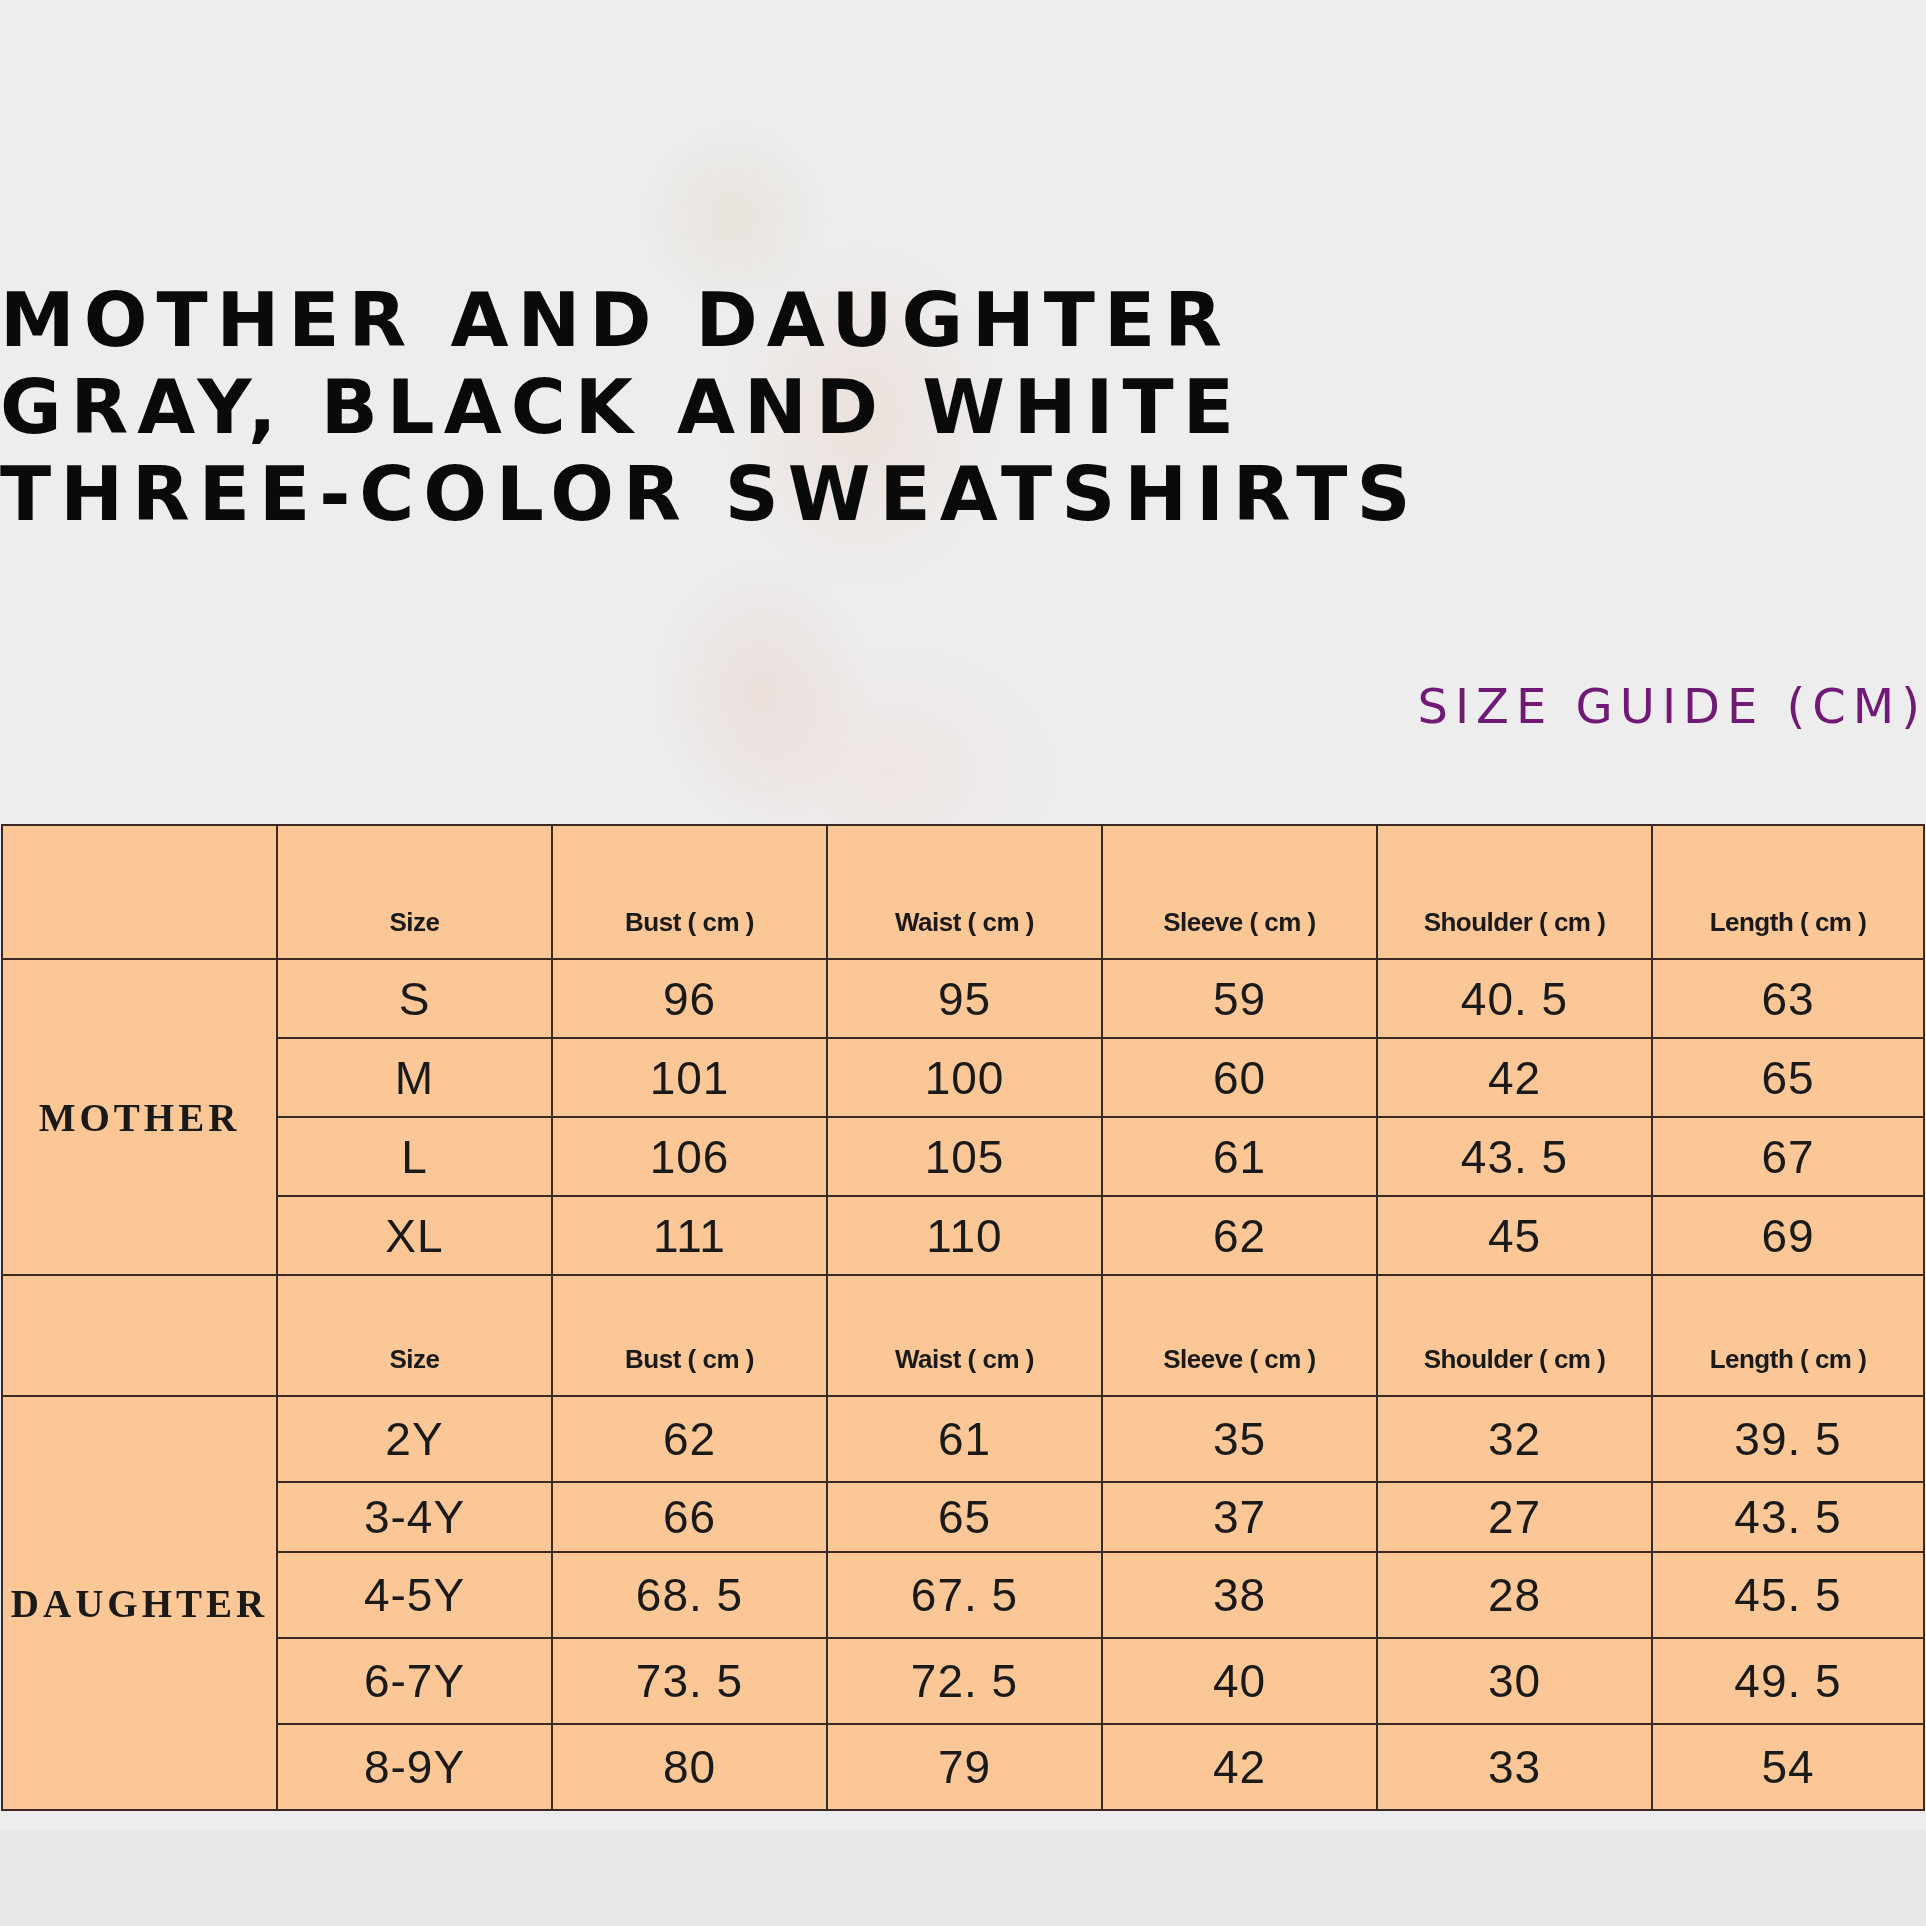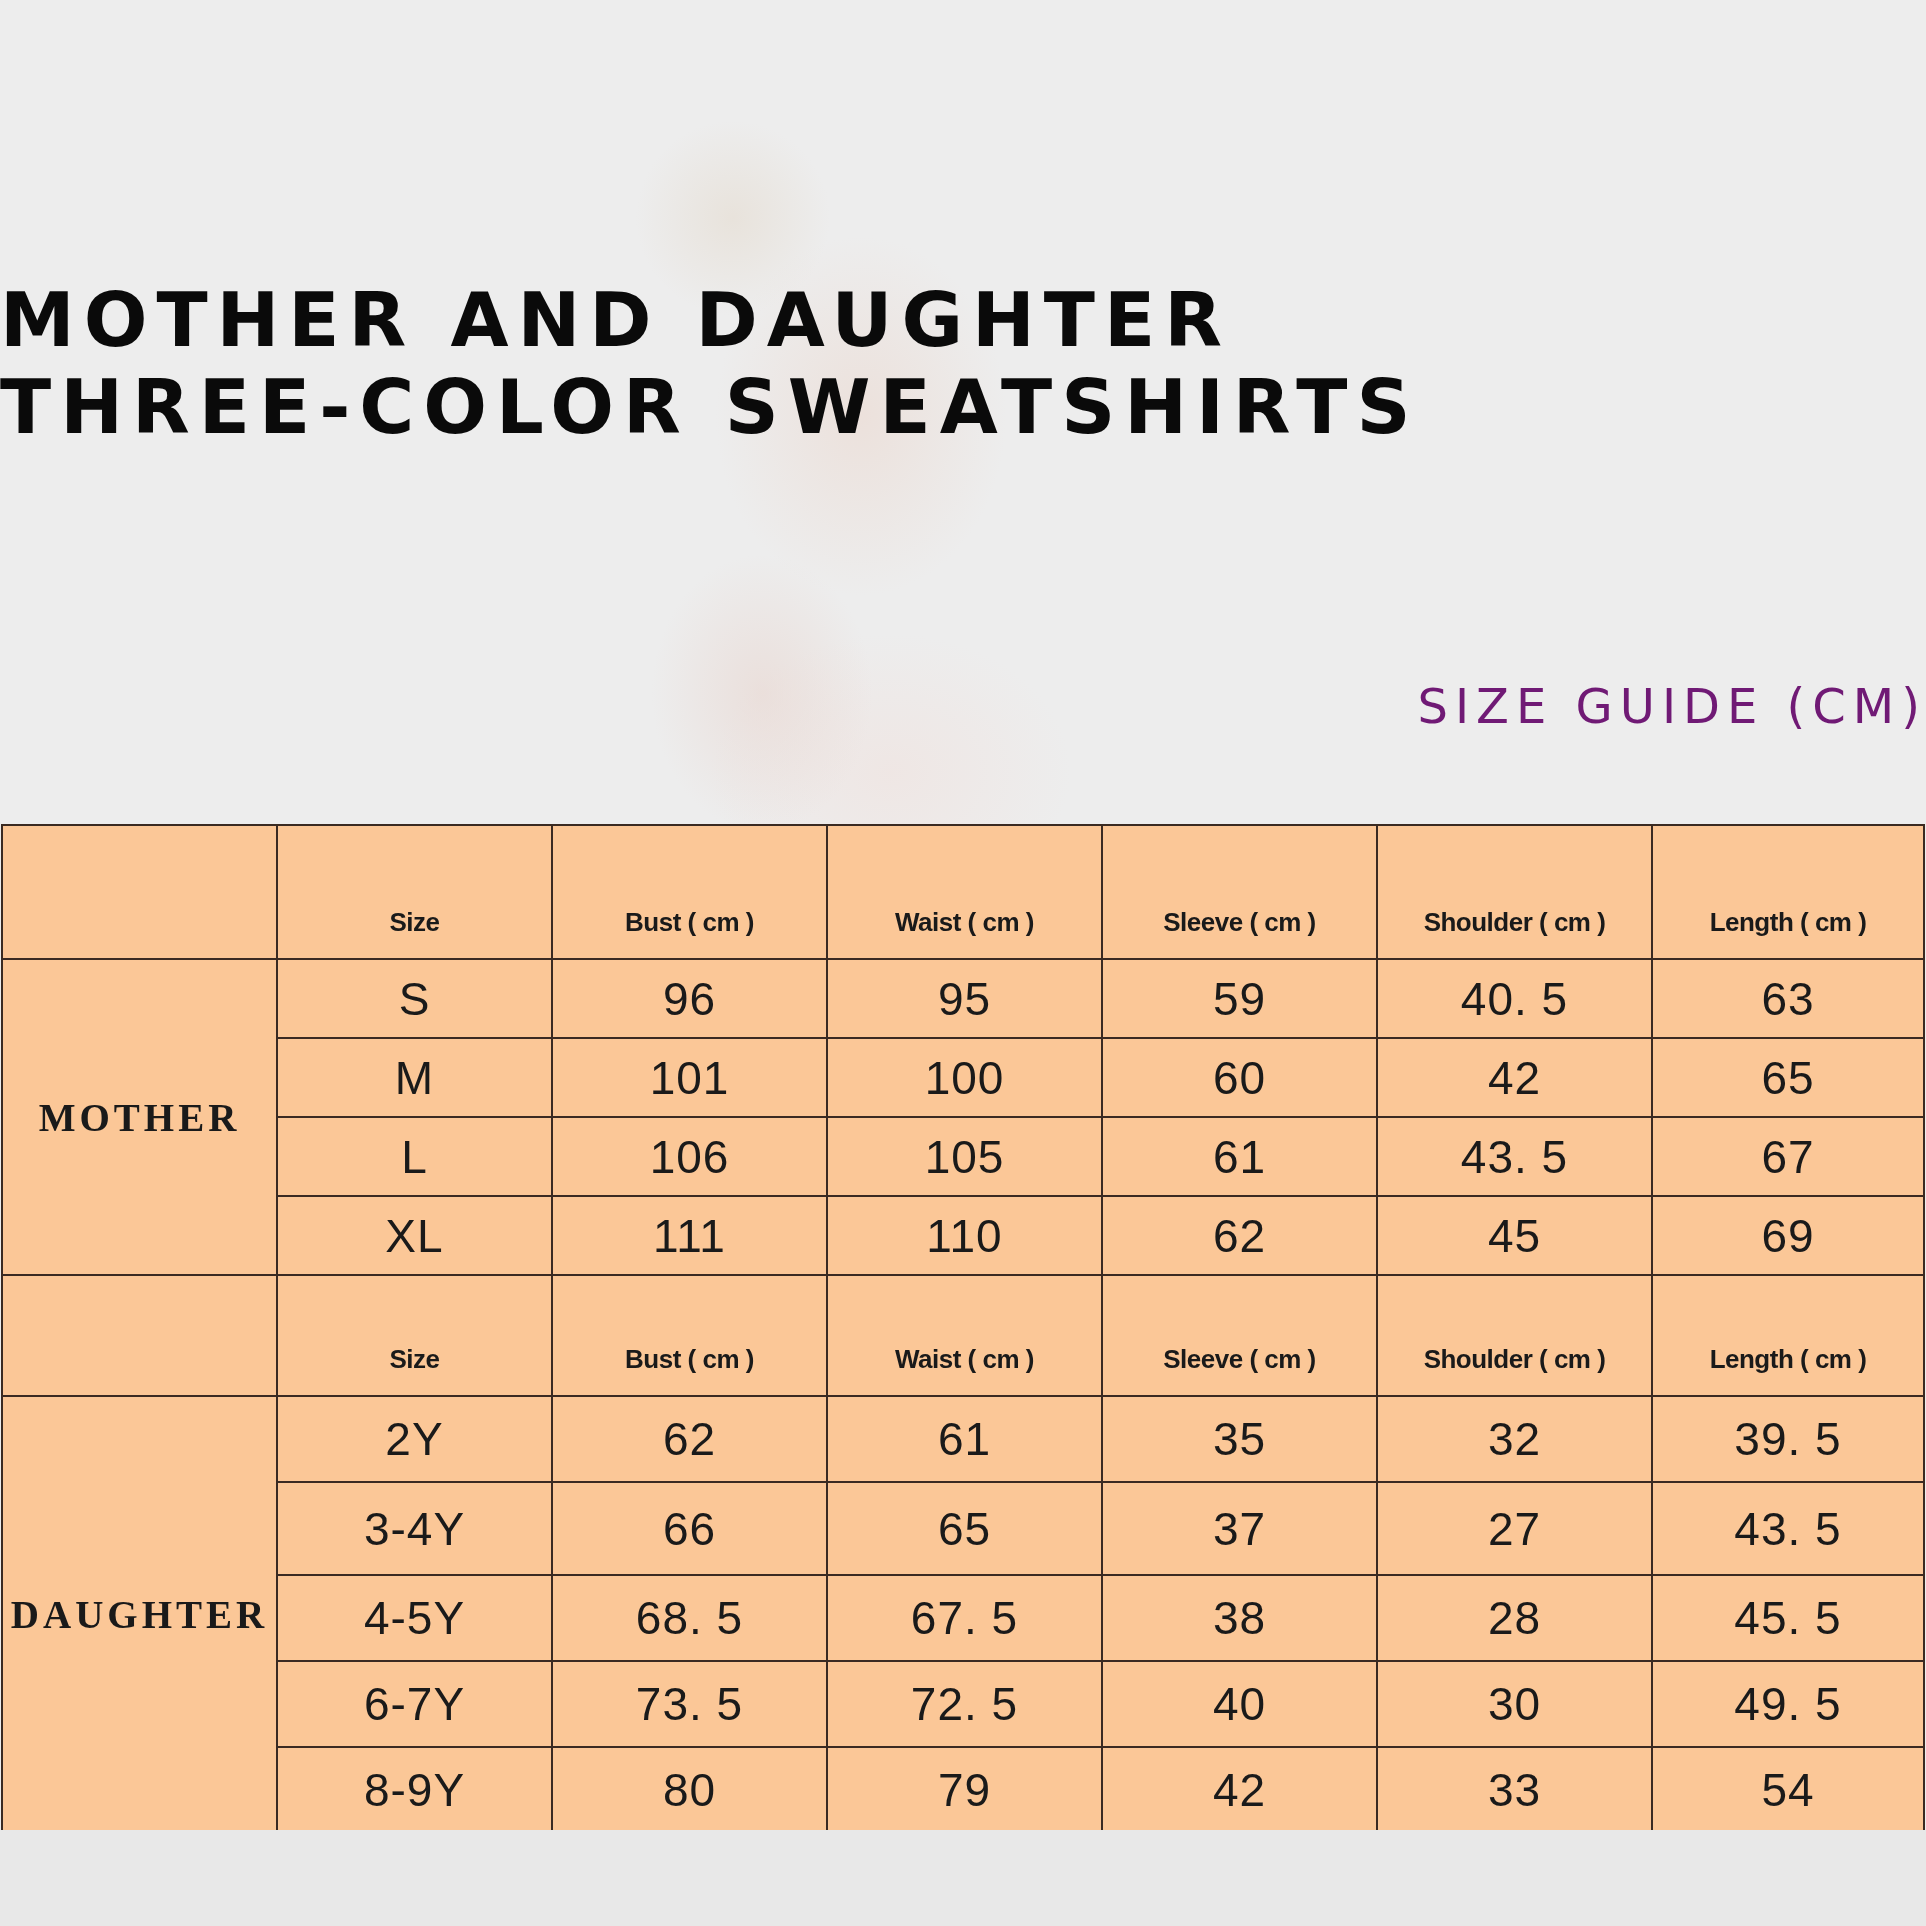--- a/index.html
+++ b/index.html
@@ -54,20 +54,21 @@
     }
     .bottom-area { position: absolute; left: 0; top: 1830px; width: 1927px; height: 97px; background: #e8e8e8; }
   </style>
 </head>
 <body>
 
 <div class="bg-photo"></div>
 
 <div class="title">
   <div>MOTHER AND DAUGHTER</div>
+  <div>GRAY, BLACK AND WHITE</div>
   <div>THREE-COLOR SWEATSHIRTS</div>
 </div>
 
 <div class="subtitle">SIZE GUIDE (CM)</div>
 
 <table class="size-table">
   <colgroup>
     <col style="width:275px">
       <col style="width:275px">
       <col style="width:275px">
@@ -134,21 +135,21 @@
 
     <tr class="data" style="height:86px">
       <td class="group-label" rowspan="5">DAUGHTER</td>
       <td class="vcell">2Y</td>
       <td class="vcell">62</td>
       <td class="vcell">61</td>
       <td class="vcell">35</td>
       <td class="vcell">32</td>
       <td class="vcell">39. 5</td>
     </tr>
-    <tr class="data" style="height:93px">
+    <tr class="data" style="height:70px">
       <td class="vcell">3-4Y</td>
       <td class="vcell">66</td>
       <td class="vcell">65</td>
       <td class="vcell">37</td>
       <td class="vcell">27</td>
       <td class="vcell">43. 5</td>
     </tr>
     <tr class="data" style="height:86px">
       <td class="vcell">4-5Y</td>
       <td class="vcell">68. 5</td>

